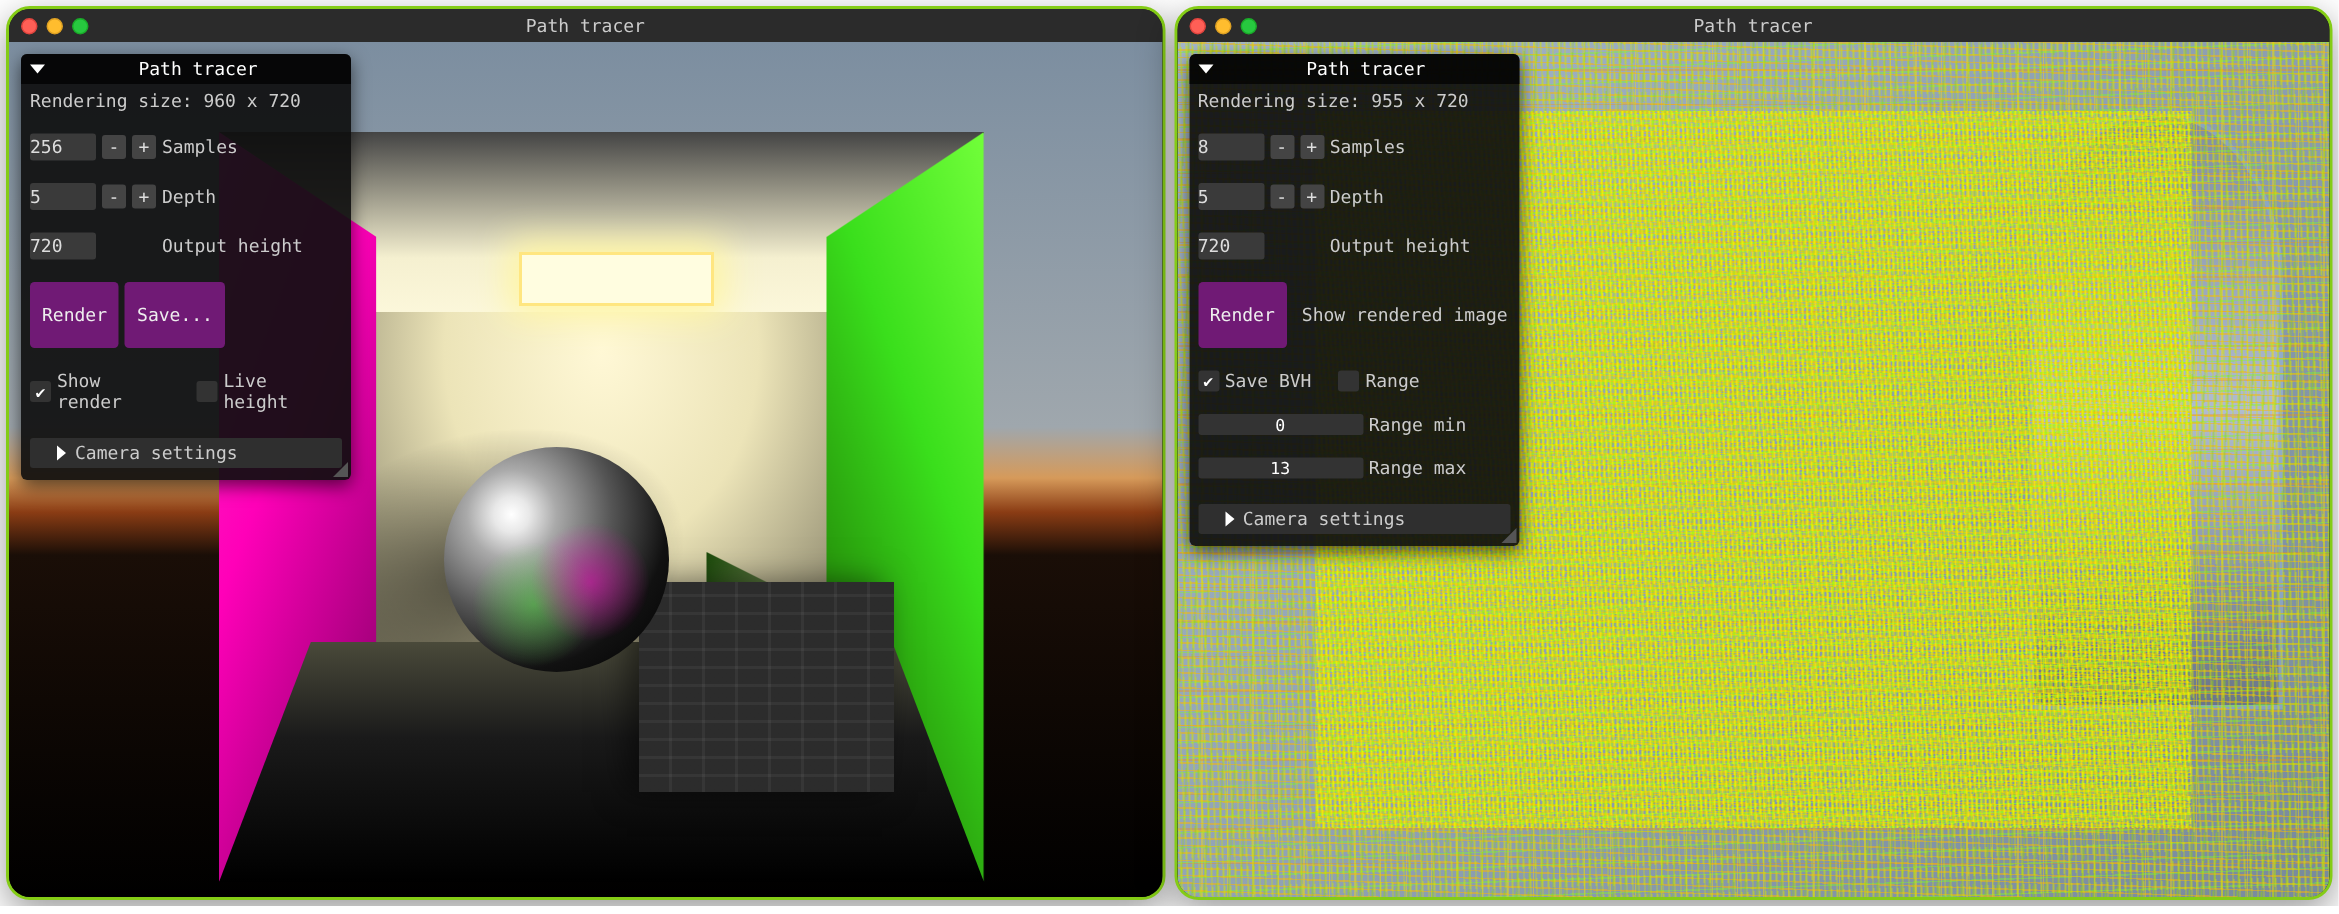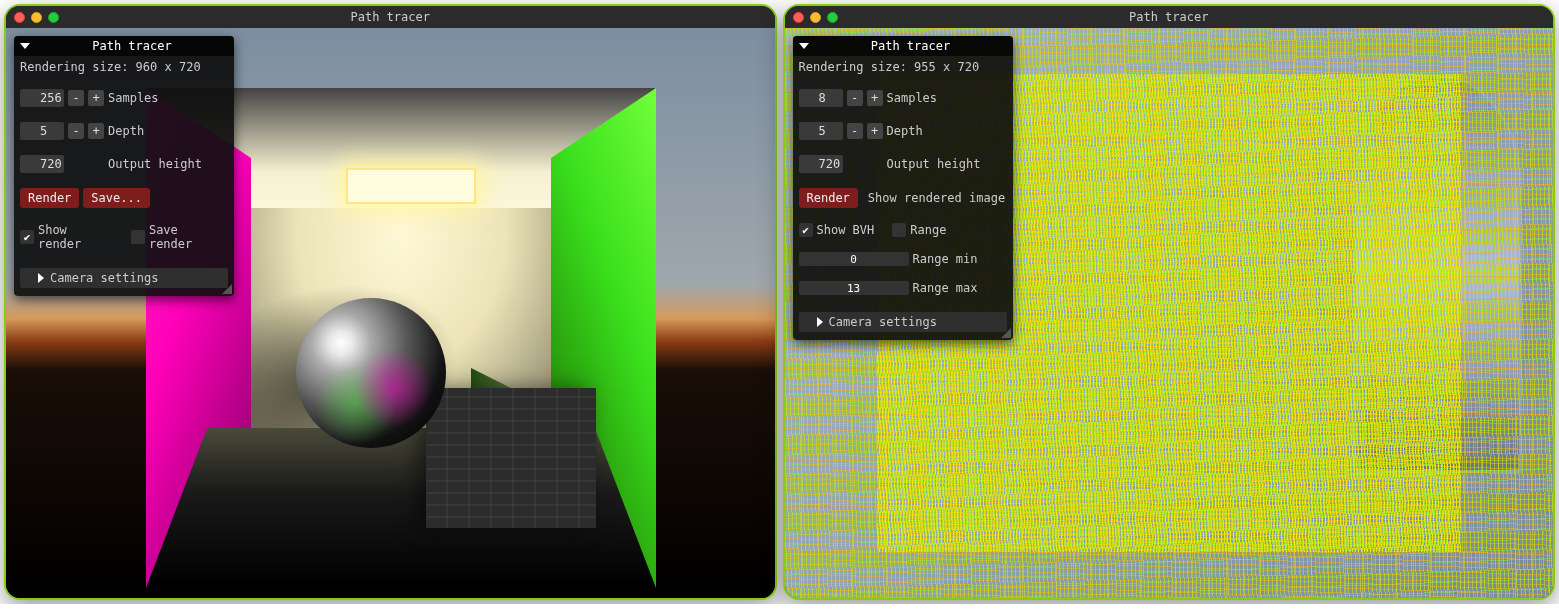--- a/index.html
+++ b/index.html
@@ -143,30 +143,30 @@
     display:flex;align-items:center;gap:6px;
     background:rgba(0,0,0,.7);
     padding:3px 6px;border-radius:4px 4px 0 0;
   }
   .tri{width:0;height:0;border-left:5px solid transparent;border-right:5px solid transparent;border-top:6px solid #fff;}
   .tri.right{border-top:5px solid transparent;border-bottom:5px solid transparent;border-left:6px solid #fff;border-right:none;}
   .panel-title{flex:1;text-align:center;color:#fff;}
   .panel-body{padding:4px 6px;display:flex;flex-direction:column;gap:15px;}
   .row{display:flex;align-items:center;gap:4px;}
   .num{
-    background:#3a3a3a;border-radius:2px;padding:2px 20px;width:44px;
+    background:#3a3a3a;border-radius:2px;padding:2px 0;width:44px;
   }
   .stepbtn{
     background:#444;border-radius:2px;width:16px;height:16px;
     display:flex;align-items:center;justify-content:center;color:#ddd;
     font-size:12px;line-height:1;
   }
   .lbl{color:#ccc;}
   .btn{
-    background:#7f1d1d;border-radius:3px;padding:3px 8px;color:#eee;
+    background:#701a75;border-radius:3px;padding:15px 8px;color:#eee;
   }
   .check{
     width:14px;height:14px;background:#333;border-radius:2px;
     display:flex;align-items:center;justify-content:center;font-size:11px;color:#fff;
   }
   .check.on::after{content:"✔";}
   .section{
     background:#2f2f2f;border-radius:2px;padding:3px 18px;
     display:flex;align-items:center;gap:6px;
     margin-top:2px;
@@ -237,21 +237,21 @@
         <div class="row">
           <div class="btn">Render</div>
           <div class="btn">Save...</div>
         </div>
 
         <div class="row">
           <div class="check on"></div>
           <div class="lbl">Show render</div>
           <div style="width:6px"></div>
           <div class="check"></div>
-          <div class="lbl">Save render</div>
+          <div class="lbl">Live height</div>
         </div>
 
 
         <div class="section">
           <div class="tri right"></div>
           <div class="lbl">Camera settings</div>
         </div>
       </div>
       <div class="panel-resize"></div>
     </div>
@@ -301,21 +301,21 @@
           <div class="lbl">Output height</div>
         </div>
 
         <div class="row">
           <div class="btn">Render</div>
           <div class="lbl" style="margin-left:6px">Show rendered image</div>
         </div>
 
         <div class="row">
           <div class="check on"></div>
-          <div class="lbl">Show BVH</div>
+          <div class="lbl">Save BVH</div>
           <div style="width:10px"></div>
           <div class="check"></div>
           <div class="lbl">Range</div>
         </div>
 
         <div class="row">
           <div class="slider-track">
             <div class="slider-val">0</div>
           </div>
           <div class="lbl">Range min</div>

